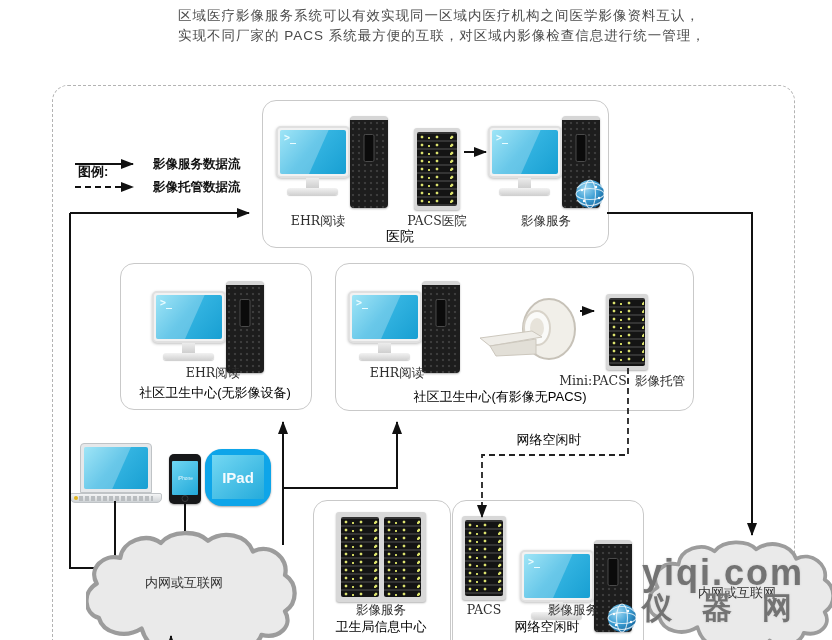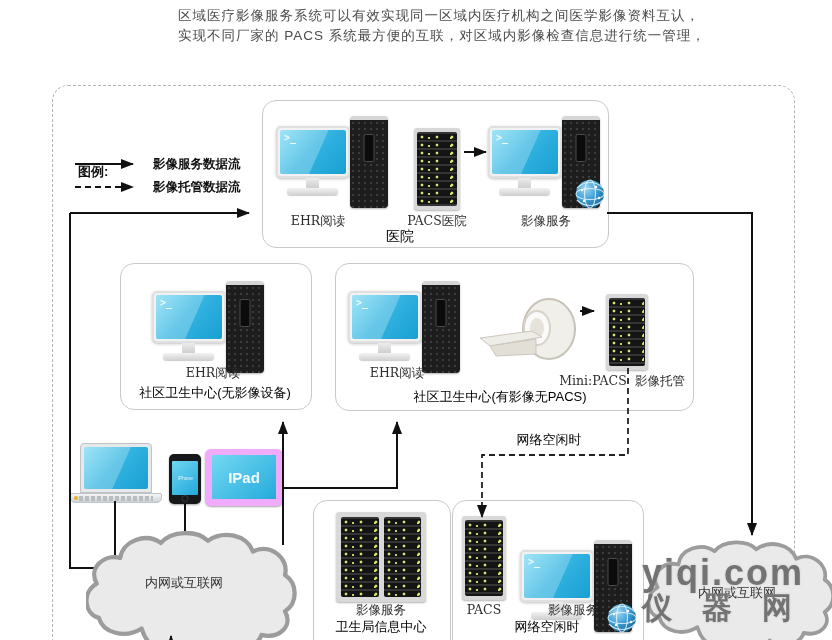--- a/index.html
+++ b/index.html
@@ -65,21 +65,21 @@
   .laptop .lbase::after{content:"";position:absolute;left:8px;right:8px;top:2px;height:5px;
        background:repeating-linear-gradient(90deg,#b9bdc0 0 4px,transparent 4px 6px);}
   .laptop .lbase::before{content:"";position:absolute;left:3px;top:2px;width:4px;height:4px;border-radius:50%;background:#e0b420;}
   .iphone{position:absolute;width:32px;height:50px;background:#17181a;border-radius:5px;
        box-shadow:0 1px 2px rgba(0,0,0,.35);z-index:3;}
   .iphone .pscr{position:absolute;left:3px;top:7px;right:3px;bottom:9px;border-radius:1px;overflow:hidden;
        background:linear-gradient(140deg,#6fd6f2,#22a9da);display:flex;align-items:center;justify-content:center;}
   .iphone .pscr span{color:rgba(255,255,255,.85);font-size:6px;transform:scale(.8);}
   .iphone::after{content:"";position:absolute;left:50%;bottom:2px;width:5px;height:5px;
        border:1px solid #3a3b3d;border-radius:50%;transform:translateX(-50%);}
-  .ipad{position:absolute;width:78px;height:57px;background:#f0abfc;border-radius:6px;
+  .ipad{position:absolute;width:66px;height:57px;background:#0ea5e9;border-radius:17px;
        box-shadow:0 1px 2px rgba(0,0,0,.35);z-index:3;}
   .ipad .tscr{position:absolute;left:7px;top:6px;right:7px;bottom:7px;overflow:hidden;
        background:linear-gradient(140deg,#74d8f3,#25abdb);display:flex;align-items:center;justify-content:center;}
   .ipad .tscr span{color:#f4fbfe;font-weight:bold;font-size:15px;}
   
   .ct{position:absolute;z-index:3;}
   .cloud{position:absolute;z-index:6;}
   .wires{position:absolute;left:0;top:0;z-index:5;pointer-events:none;}
   .wires2{position:absolute;left:0;top:0;z-index:8;pointer-events:none;}
   

